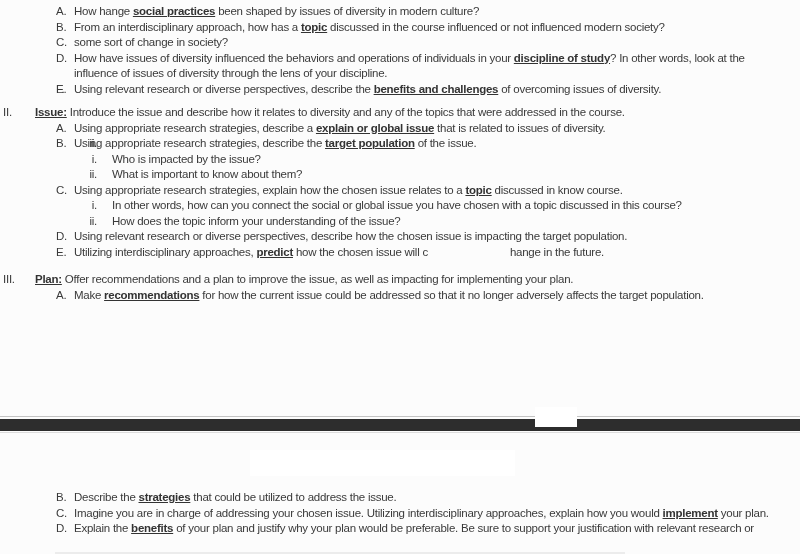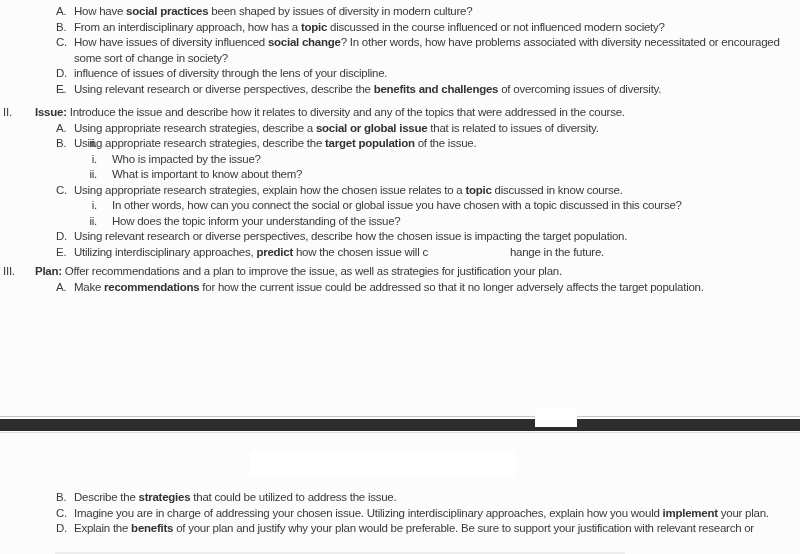--- a/index.html
+++ b/index.html
@@ -14,70 +14,70 @@
   #page2{top:490px;}
   .item{position:relative;}
   .line{height:15.5px;line-height:15.5px;white-space:nowrap;}
   .marker{position:absolute;top:0;height:15.5px;line-height:15.5px;}
   .lv1{padding-left:35px;}
   .lv1 > .marker{left:3px;}
   .lv2{padding-left:74px;}
   .lv2 > .marker{left:56px;}
   .lv3{padding-left:112px;}
   .lv3 > .marker{left:72px;width:25px;text-align:right;}
-  .line b{font-weight:bold;color:#333;}
+  .line b{font-weight:bold;color:#333;text-decoration:underline;}
   .gapseg{display:inline-block;height:1px;}
 
   
   .break-line-top{position:absolute;left:0;width:100%;top:416px;height:1px;background:#c3c3c3;}
   .break-bar{position:absolute;left:0;width:100%;top:419px;height:12px;background:#2d2d2d;}
   .break-line-bottom{position:absolute;left:0;width:100%;top:432px;height:1px;background:#dcdcdc;}
 
   
   .notch{position:absolute;left:535px;top:407px;width:42px;height:20px;background:#ffffff;}
   .artifact-box{position:absolute;left:250px;top:450px;width:265px;height:26px;background:#ffffff;}
   .clipped-line{position:absolute;left:55px;top:552px;width:570px;height:2px;background:#ececec;}
 </style>
 </head>
 <body>
 
 <div class="screen">
 
   <div id="page1" class="blocks">
       <div class="item lv2">
         <span class="marker">A.</span>
-        <div class="line"><span>How have </span><b>social practices</b><span> been shaped by issues of diversity in modern culture?</span></div>
+        <div class="line"><span>How hange </span><b>social practices</b><span> been shaped by issues of diversity in modern culture?</span></div>
       </div>
       <div class="item lv2">
         <span class="marker">B.</span>
         <div class="line"><span>From an interdisciplinary approach, how has a </span><b>topic</b><span> discussed in the course influenced or not influenced modern society?</span></div>
       </div>
       <div class="item lv2">
         <span class="marker">C.</span>
-        <div class="line"><span>How have issues of diversity influenced </span><b>social change</b><span>? In other words, how have problems associated with diversity necessitated or encouraged</span></div>
         <div class="line"><span>some sort of change in society?</span></div>
       </div>
       <div class="item lv2">
         <span class="marker">D.</span>
+        <div class="line"><span>How have issues of diversity influenced the behaviors and operations of individuals in your </span><b>discipline of study</b><span>? In other words, look at the</span></div>
         <div class="line"><span>influence of issues of diversity through the lens of your discipline.</span></div>
       </div>
       <div class="item lv2">
         <span class="marker">E.</span>
       </div>
       <div class="item lv2">
         <span class="marker">F.</span>
         <div class="line"><span>Using relevant research or diverse perspectives, describe the </span><b>benefits and challenges</b><span> of overcoming issues of diversity.</span></div>
       </div>
       <div class="item lv1" style="margin-top: 8px;">
         <span class="marker">II.</span>
         <div class="line"><b>Issue:</b><span> Introduce the issue and describe how it relates to diversity and any of the topics that were addressed in the course.</span></div>
       </div>
       <div class="item lv2">
         <span class="marker">A.</span>
-        <div class="line"><span>Using appropriate research strategies, describe a </span><b>social or global issue</b><span> that is related to issues of diversity.</span></div>
+        <div class="line"><span>Using appropriate research strategies, describe a </span><b>explain or global issue</b><span> that is related to issues of diversity.</span></div>
       </div>
       <div class="item lv3">
         <span class="marker">i.</span>
       </div>
       <div class="item lv3">
         <span class="marker">ii.</span>
       </div>
       <div class="item lv2">
         <span class="marker">B.</span>
         <div class="line"><span>Using appropriate research strategies, describe the </span><b>target population</b><span> of the issue.</span></div>
@@ -103,23 +103,23 @@
         <div class="line"><span>How does the topic inform your understanding of the issue?</span></div>
       </div>
       <div class="item lv2">
         <span class="marker">D.</span>
         <div class="line"><span>Using relevant research or diverse perspectives, describe how the chosen issue is impacting the target population.</span></div>
       </div>
       <div class="item lv2">
         <span class="marker">E.</span>
         <div class="line"><span>Utilizing interdisciplinary approaches, </span><b>predict</b><span> how the chosen issue will c</span><span class="gapseg" style="width: 82px;"></span><span>hange in the future.</span></div>
       </div>
-      <div class="item lv1" style="margin-top: 4px;">
+      <div class="item lv1" style="margin-top: 12px;">
         <span class="marker">III.</span>
-        <div class="line"><b>Plan:</b><span> Offer recommendations and a plan to improve the issue, as well as strategies for justification your plan.</span></div>
+        <div class="line"><b>Plan:</b><span> Offer recommendations and a plan to improve the issue, as well as impacting for implementing your plan.</span></div>
       </div>
       <div class="item lv2">
         <span class="marker">A.</span>
         <div class="line"><span>Make </span><b>recommendations</b><span> for how the current issue could be addressed so that it no longer adversely affects the target population.</span></div>
       </div>
     </div>
 
   <div class="break-line-top"></div>
   <div class="break-bar"></div>
   <div class="break-line-bottom"></div>

